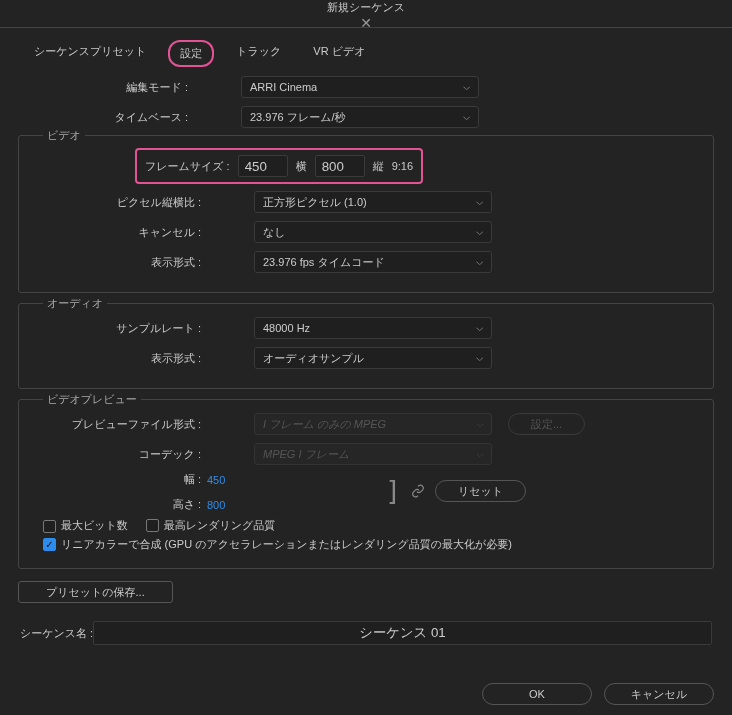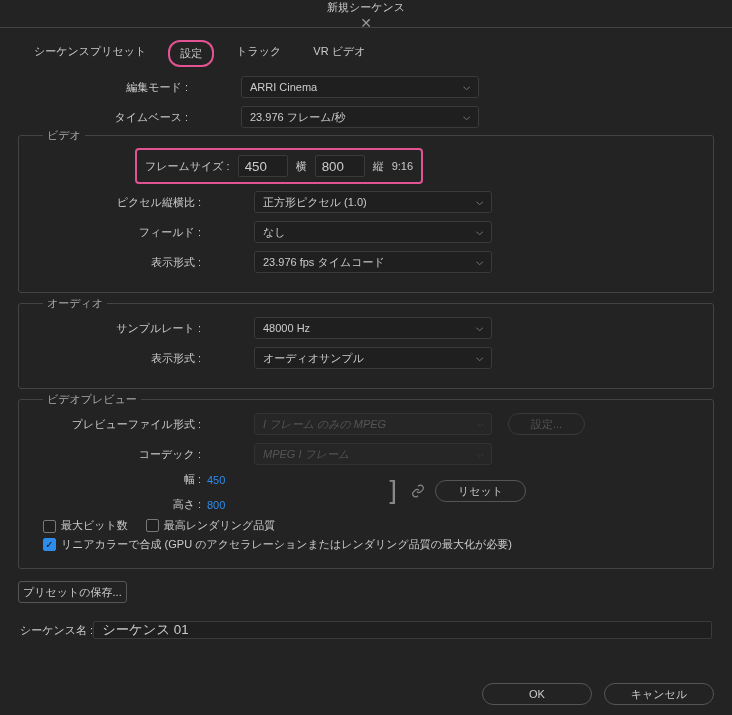--- a/index.html
+++ b/index.html
@@ -144,21 +144,21 @@
     align-items: center;
     justify-content: center;
   }
   .button.disabled {
     color: #555;
     border-color: #3a3a3a;
     cursor: default;
   }
   .button.rect {
     border-radius: 3px;
-    padding: 0 4px;
+    padding: 0 27px;
   }
   .footer {
     position: absolute;
     bottom: 10px;
     right: 18px;
     display: flex;
     gap: 12px;
   }
   .footer .button { width: 110px; padding: 0; }
   .checkbox {
@@ -189,23 +189,24 @@
     display: flex;
     align-items: center;
     margin-top: 18px;
     padding: 0 2px;
   }
   .seq-input {
     flex: 1;
     background: #1f1f1f;
     border: 1px solid #3a3a3a;
     border-radius: 2px;
-    height: 18px;
+    height: 24px;
     color: #ccc;
     padding: 0 8px;
+    text-align: center;
   }
   .aspect { color: #ccc; }
 </style>
 </head>
 <body>
 
 <div class="titlebar">
   <span>新規シーケンス</span>
   <span class="close-x">✕</span>
 </div>
@@ -251,21 +252,21 @@
     </div>
 
     <div class="row">
       <div class="row-label">ピクセル縦横比 :</div>
       <div class="select">
         <span>正方形ピクセル (1.0)</span>
         <span class="chev">⌵</span>
       </div>
     </div>
     <div class="row">
-      <div class="row-label">フィールド :</div>
+      <div class="row-label">キャンセル :</div>
       <div class="select">
         <span>なし</span>
         <span class="chev">⌵</span>
       </div>
     </div>
     <div class="row">
       <div class="row-label">表示形式 :</div>
       <div class="select">
         <span>23.976 fps タイムコード</span>
         <span class="chev">⌵</span>

